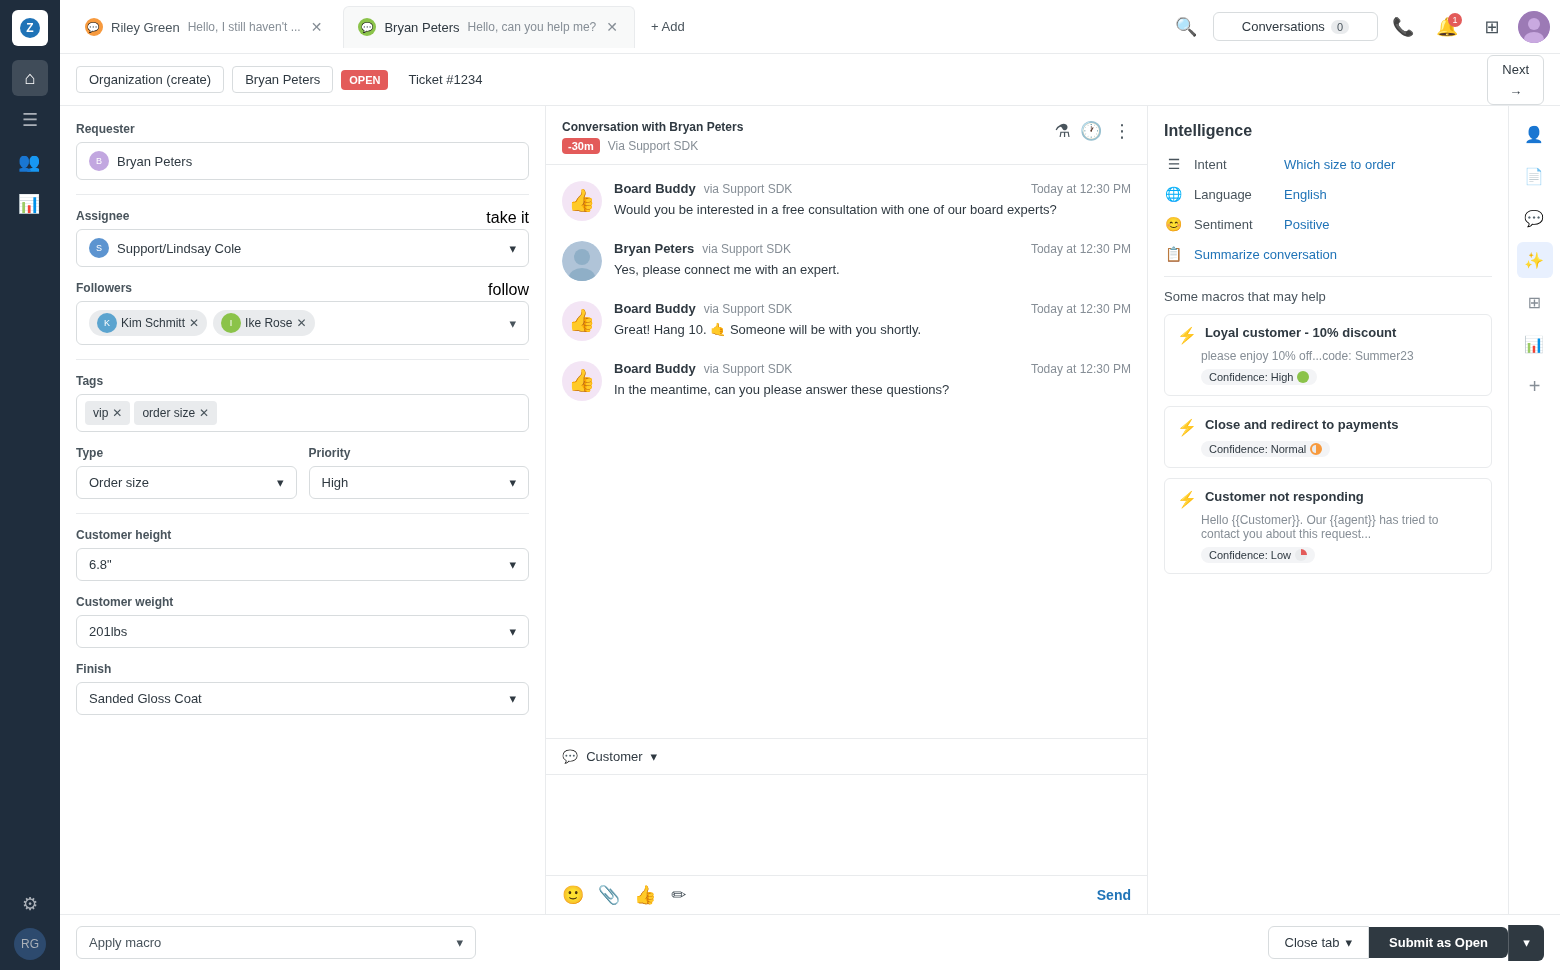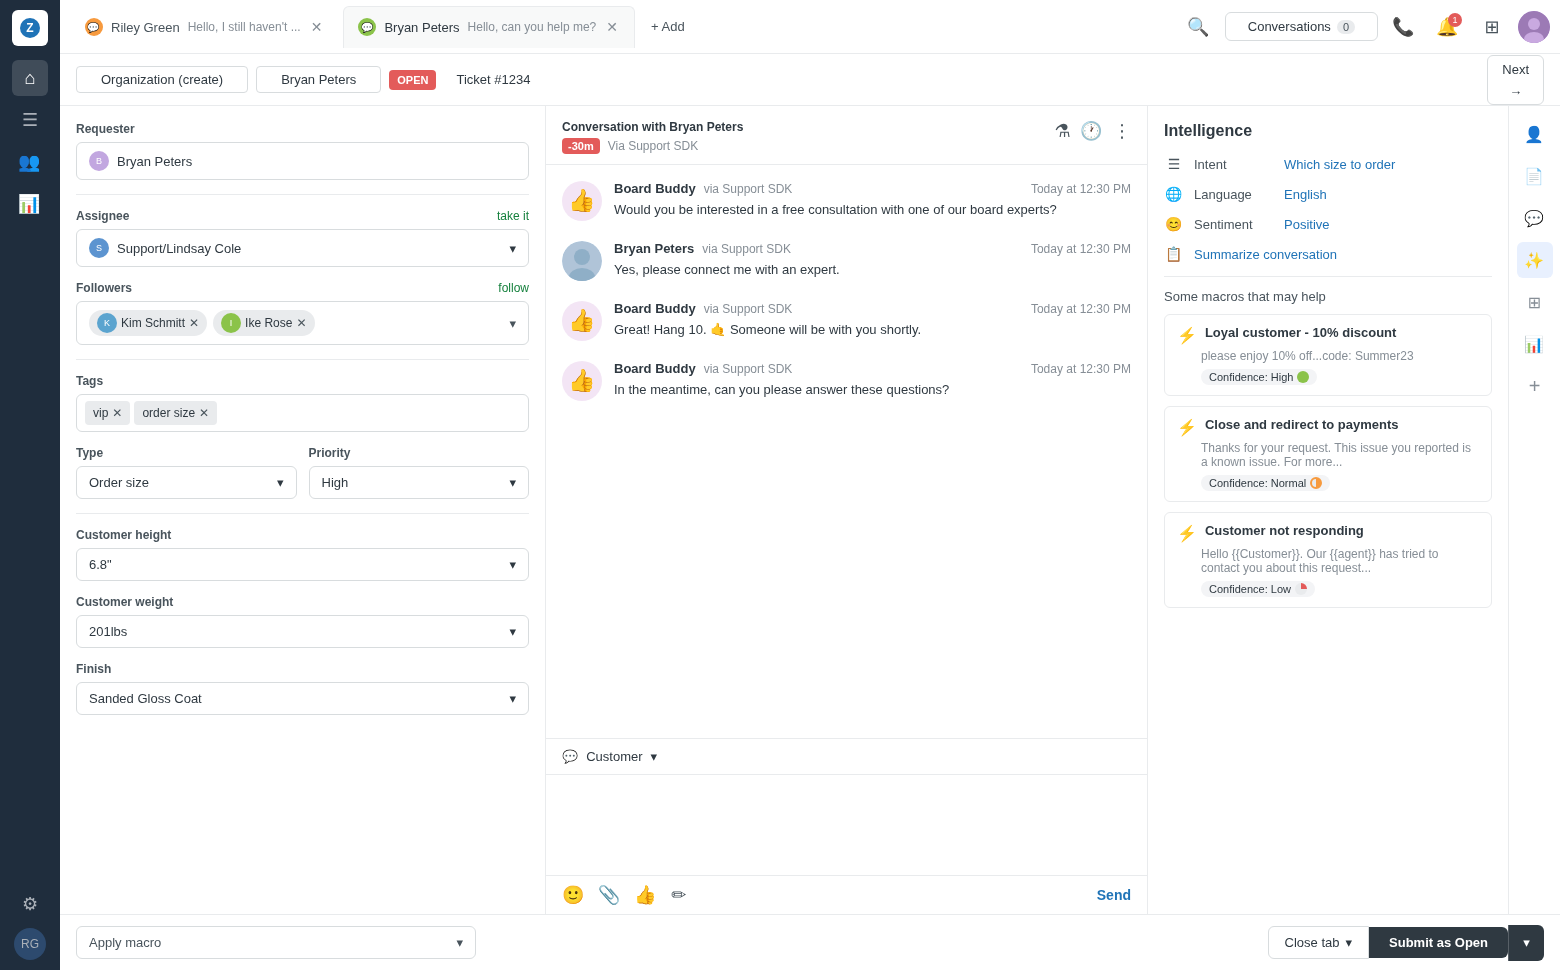--- a/index.html
+++ b/index.html
@@ -22,40 +22,40 @@
     .tab-bar { height: 54px; background: #fff; border-bottom: 1px solid #e9ebed; display: flex; align-items: center; padding: 0 10px; gap: 4px; }
     .tab { display: flex; align-items: center; gap: 8px; padding: 0 14px; height: 42px; border-radius: 6px 6px 0 0; cursor: pointer; color: #49545c; font-size: 13px; border: 1px solid transparent; border-bottom: none; }
     .tab.active { background: #f8f9f9; border-color: #e9ebed; color: #2f3941; }
     .tab-icon { width: 18px; height: 18px; border-radius: 50%; background: #8bc34a; display: flex; align-items: center; justify-content: center; color: #fff; font-size: 10px; flex-shrink: 0; }
     .tab-icon.orange { background: #f79a3e; }
     .tab-close { color: #868e96; font-size: 14px; cursor: pointer; padding: 2px; }
     .tab-add { display: flex; align-items: center; gap: 4px; padding: 0 12px; height: 36px; color: #49545c; cursor: pointer; font-size: 13px; }
 
     
     .top-right { margin-left: auto; display: flex; align-items: center; gap: 8px; }
-    .conversations-btn { background: #fff; border: 1px solid #d8dcde; border-radius: 6px; padding: 6px 22px; cursor: pointer; font-size: 13px; display: flex; align-items: center; gap: 6px; }
+    .conversations-btn { background: #fff; border: 1px solid #d8dcde; border-radius: 6px; padding: 6px 28px; cursor: pointer; font-size: 13px; display: flex; align-items: center; gap: 6px; }
     .icon-btn { width: 36px; height: 36px; display: flex; align-items: center; justify-content: center; cursor: pointer; color: #49545c; font-size: 18px; position: relative; }
     .badge { position: absolute; top: 4px; right: 4px; background: #e35b5a; color: #fff; border-radius: 50%; width: 14px; height: 14px; font-size: 9px; display: flex; align-items: center; justify-content: center; }
     .avatar { width: 32px; height: 32px; border-radius: 50%; background: #c2a7e0; overflow: hidden; display: flex; align-items: center; justify-content: center; font-size: 11px; color: #fff; cursor: pointer; }
 
     
     .breadcrumb-bar { height: 52px; border-bottom: 1px solid #e9ebed; display: flex; align-items: center; padding: 0 16px; gap: 8px; background: #fff; }
-    .breadcrumb-item { padding: 5px 24px; border-radius: 4px; border: 1px solid #d8dcde; font-size: 13px; color: #2f3941; cursor: pointer; }
+    .breadcrumb-item { padding: 5px 12px; border-radius: 4px; border: 1px solid #d8dcde; font-size: 13px; color: #2f3941; cursor: pointer; }
     .breadcrumb-open { background: #e35b5a; color: #fff; padding: 4px 8px; border-radius: 4px; font-size: 11px; font-weight: 700; }
     .breadcrumb-ticket { padding: 5px 12px; font-size: 13px; color: #2f3941; }
     .next-btn { margin-left: auto; padding: 6px 14px; border: 1px solid #d8dcde; border-radius: 6px; cursor: pointer; font-size: 13px; display: flex; align-items: center; gap: 6px; flex-direction: column; }
 
     
     .content-row { flex: 1; display: flex; overflow: hidden; }
 
     
     .left-panel { width: 486px; border-right: 1px solid #e9ebed; overflow-y: auto; padding: 16px; flex-shrink: 0; background: #fff; }
     .field-label { font-size: 12px; color: #49545c; margin-bottom: 6px; font-weight: 600; }
     .field-row { margin-bottom: 14px; }
-    .field-link { float: right; color: #15803d; font-size: 12px; cursor: pointer; font-weight: normal; }
+    .field-link { float: right; color: #000000; font-size: 16px; cursor: pointer; font-weight: normal; }
     .field-input { border: 1px solid #d8dcde; border-radius: 6px; padding: 8px 12px; width: 100%; font-size: 13px; display: flex; align-items: center; gap: 8px; cursor: pointer; background: #fff; }
     .field-dropdown { border: 1px solid #d8dcde; border-radius: 6px; padding: 8px 12px; width: 100%; font-size: 13px; display: flex; align-items: center; justify-content: space-between; cursor: pointer; background: #fff; }
     .user-avatar-sm { width: 20px; height: 20px; border-radius: 50%; background: #c2a7e0; display: inline-flex; align-items: center; justify-content: center; font-size: 9px; color: #fff; flex-shrink: 0; }
     .user-avatar-sm.green { background: #8bc34a; }
     .user-avatar-sm.blue { background: #5ba4cf; }
     .tags-container { border: 1px solid #d8dcde; border-radius: 6px; padding: 6px 8px; display: flex; flex-wrap: wrap; gap: 4px; min-height: 38px; }
     .tag { background: #e9ebed; border-radius: 4px; padding: 2px 8px; font-size: 12px; display: flex; align-items: center; gap: 4px; }
     .tag-x { cursor: pointer; color: #49545c; }
     .follower-chip { display: flex; align-items: center; gap: 4px; background: #e9ebed; border-radius: 20px; padding: 3px 8px; font-size: 12px; }
     .type-priority-row { display: flex; gap: 12px; margin-bottom: 14px; }
@@ -442,21 +442,20 @@
             <span class="confidence-dot high"></span>
           </span>
         </div>
       </div>
 
       <div class="macro-card">
         <div class="macro-card-header">
           <span class="macro-icon">⚡</span>
           <span class="macro-name">Close and redirect to payments</span>
         </div>
-        <div class="macro-desc">Thanks for your request. This issue you reported is a known issue. For more...</div>
         <div style="padding-left:24px;">
           <span class="confidence-badge">
             <span>Confidence: Normal</span>
             <span class="confidence-dot normal"></span>
           </span>
         </div>
       </div>
 
       <div class="macro-card">
         <div class="macro-card-header">

